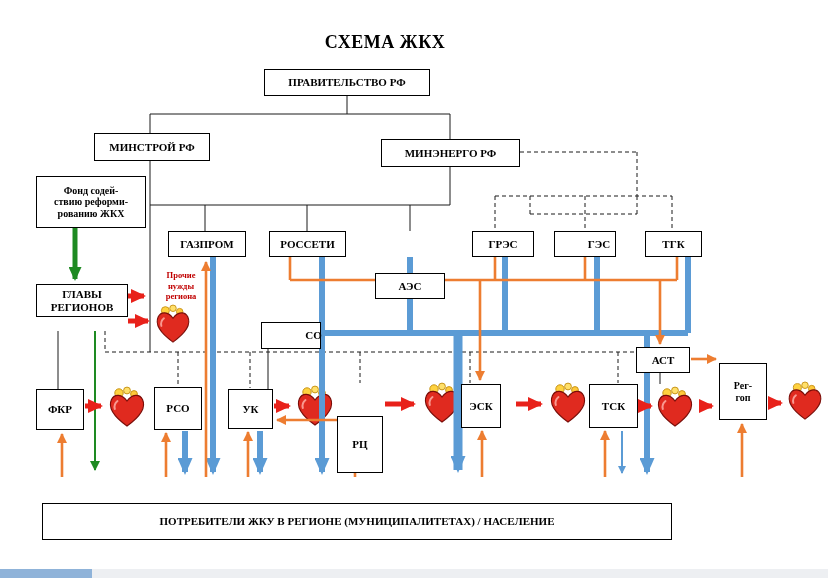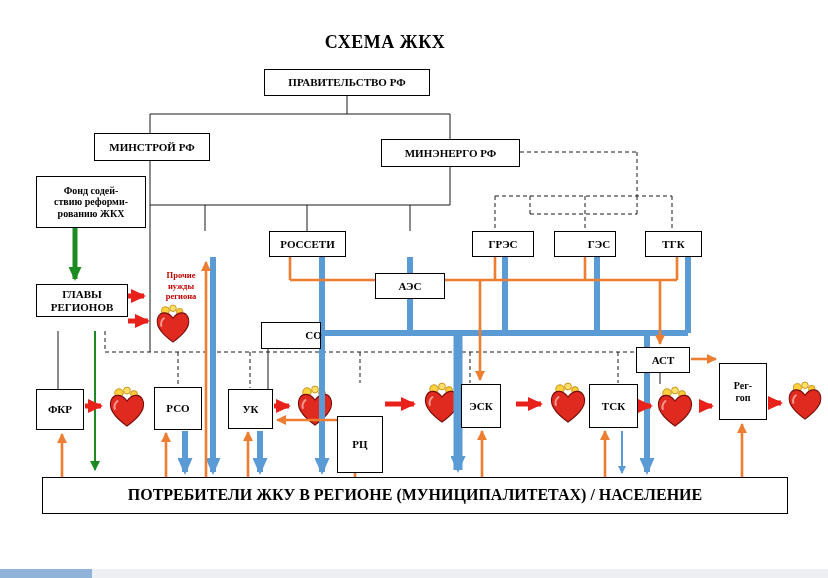--- a/index.html
+++ b/index.html
@@ -116,20 +116,21 @@
 
   <div class="title">СХЕМА ЖКХ</div>
 
   <div class="box" style="left:264px;top:69px;width:166px;height:27px;">ПРАВИТЕЛЬСТВО РФ</div>
   <div class="box" style="left:381px;top:139px;width:139px;height:28px;">МИНЭНЕРГО РФ</div>
   <div class="box" style="left:94px;top:133px;width:116px;height:28px;">МИНСТРОЙ РФ</div>
   <div class="box" style="left:36px;top:176px;width:110px;height:52px;font-size:10px;">Фонд содей-
 ствию реформи-
 рованию ЖКХ</div>
 
+  <div class="box" style="left:168px;top:231px;width:78px;height:26px;">ГАЗПРОМ</div>
   <div class="box" style="left:269px;top:231px;width:77px;height:26px;">РОССЕТИ</div>
   <div class="box" style="left:375px;top:231px;width:70px;height:26px;margin-top:42px;">АЭС</div>
   <div class="box" style="left:464px;top:231px;width:62px;height:26px;margin-left:8px;">ГРЭС</div>
   <div class="box" style="left:554px;top:231px;width:62px;height:26px;padding-left:28px;">ГЭС</div>
   <div class="box" style="left:645px;top:231px;width:57px;height:26px;">ТГК</div>
 
   <div class="box" style="left:36px;top:284px;width:92px;height:33px;">ГЛАВЫ
 РЕГИОНОВ</div>
   <div class="freetext prochie">Прочие
 нужды
@@ -139,17 +140,17 @@
   <div class="box" style="left:719px;top:363px;width:48px;height:57px;font-size:10px;">Рег-
 гоп</div>
 
   <div class="box" style="left:36px;top:389px;width:48px;height:41px;">ФКР</div>
   <div class="box" style="left:154px;top:387px;width:48px;height:43px;">РСО</div>
   <div class="box" style="left:228px;top:389px;width:45px;height:40px;">УК</div>
   <div class="box" style="left:337px;top:368px;width:46px;height:57px;margin-top:48px;">РЦ</div>
   <div class="box" style="left:461px;top:384px;width:40px;height:44px;">ЭСК</div>
   <div class="box" style="left:589px;top:384px;width:49px;height:44px;">ТСК</div>
 
-  <div class="box" style="left:42px;top:477px;width:746px;height:37px;font-size:16px;">ПОТРЕБИТЕЛИ ЖКУ В РЕГИОНЕ (МУНИЦИПАЛИТЕТАХ) / НАСЕЛЕНИЕ</div>
+  <div class="box" style="left:42px;top:503px;width:630px;height:37px;font-size:11px;">ПОТРЕБИТЕЛИ ЖКУ В РЕГИОНЕ (МУНИЦИПАЛИТЕТАХ) / НАСЕЛЕНИЕ</div>
 
   <div class="strip"></div>
   <div class="strip-blue"></div>
 </div>
 
 </body></html>

